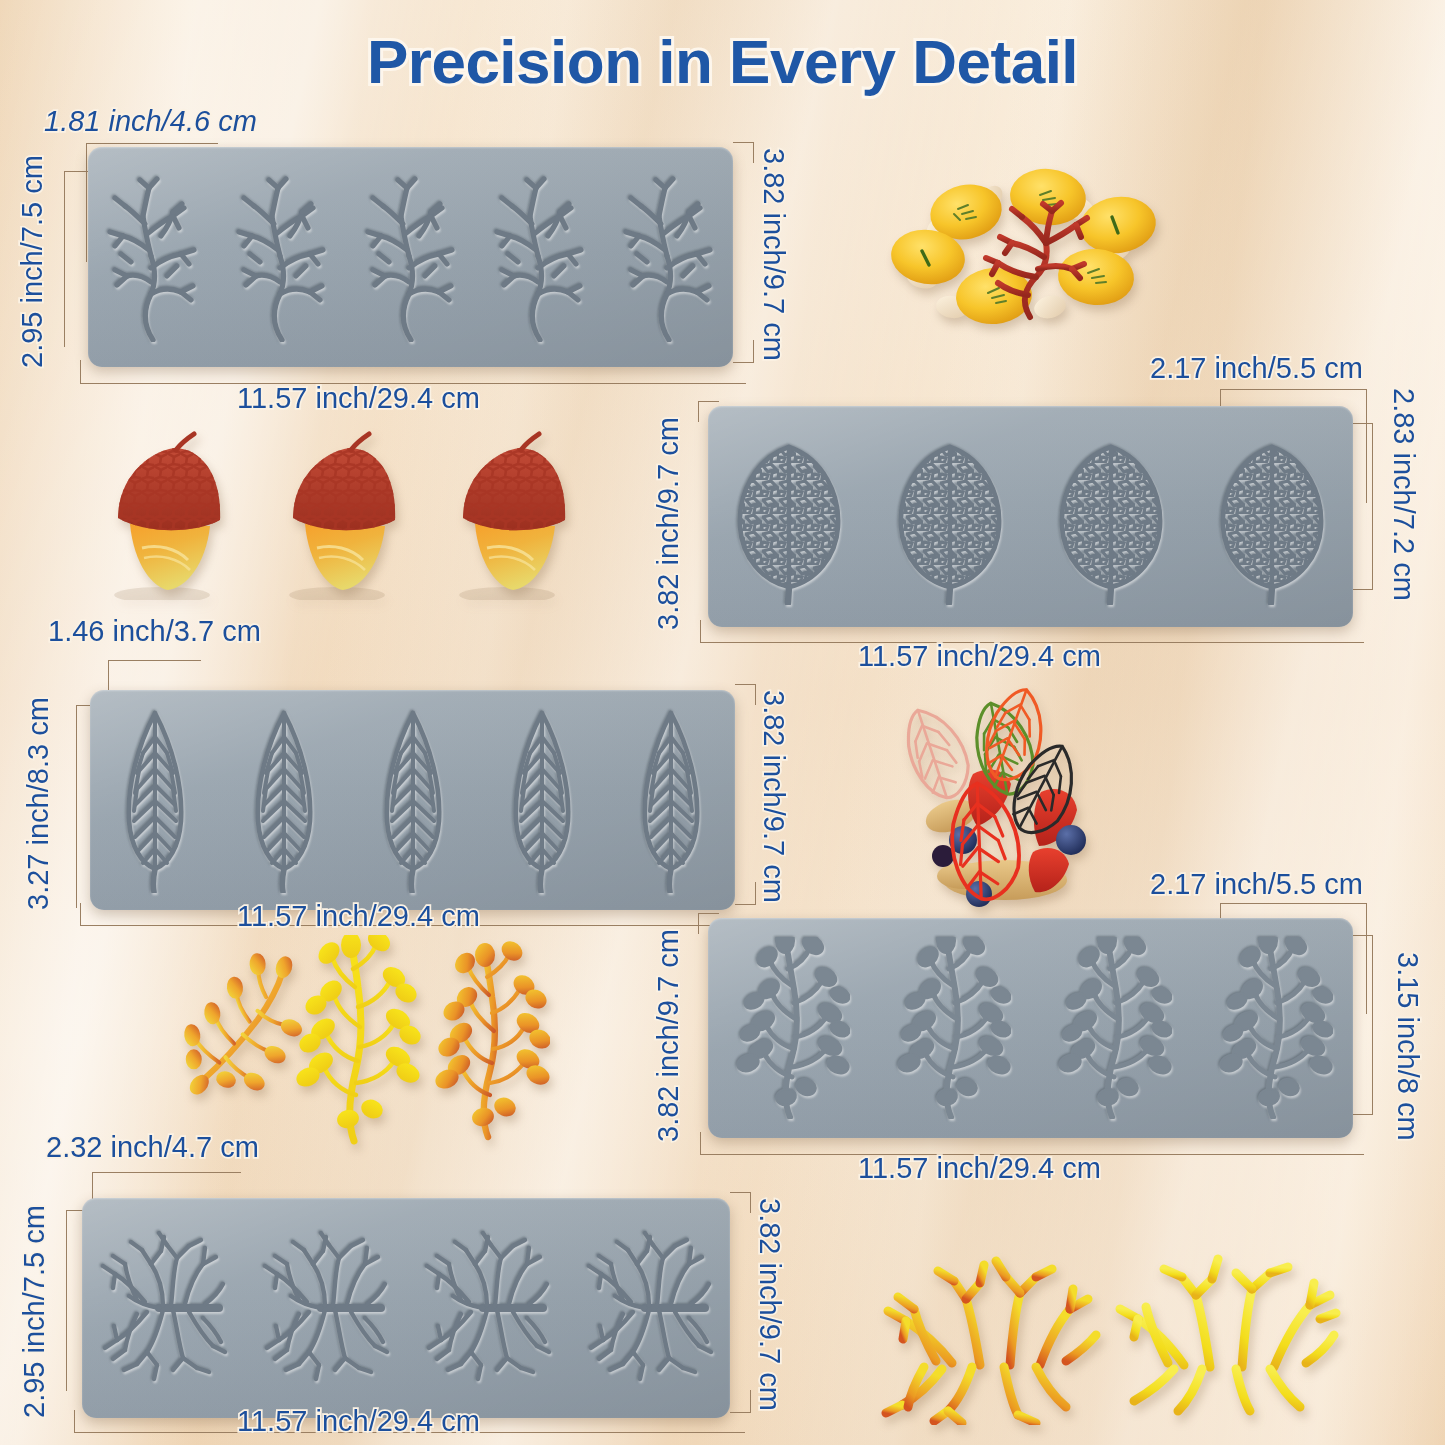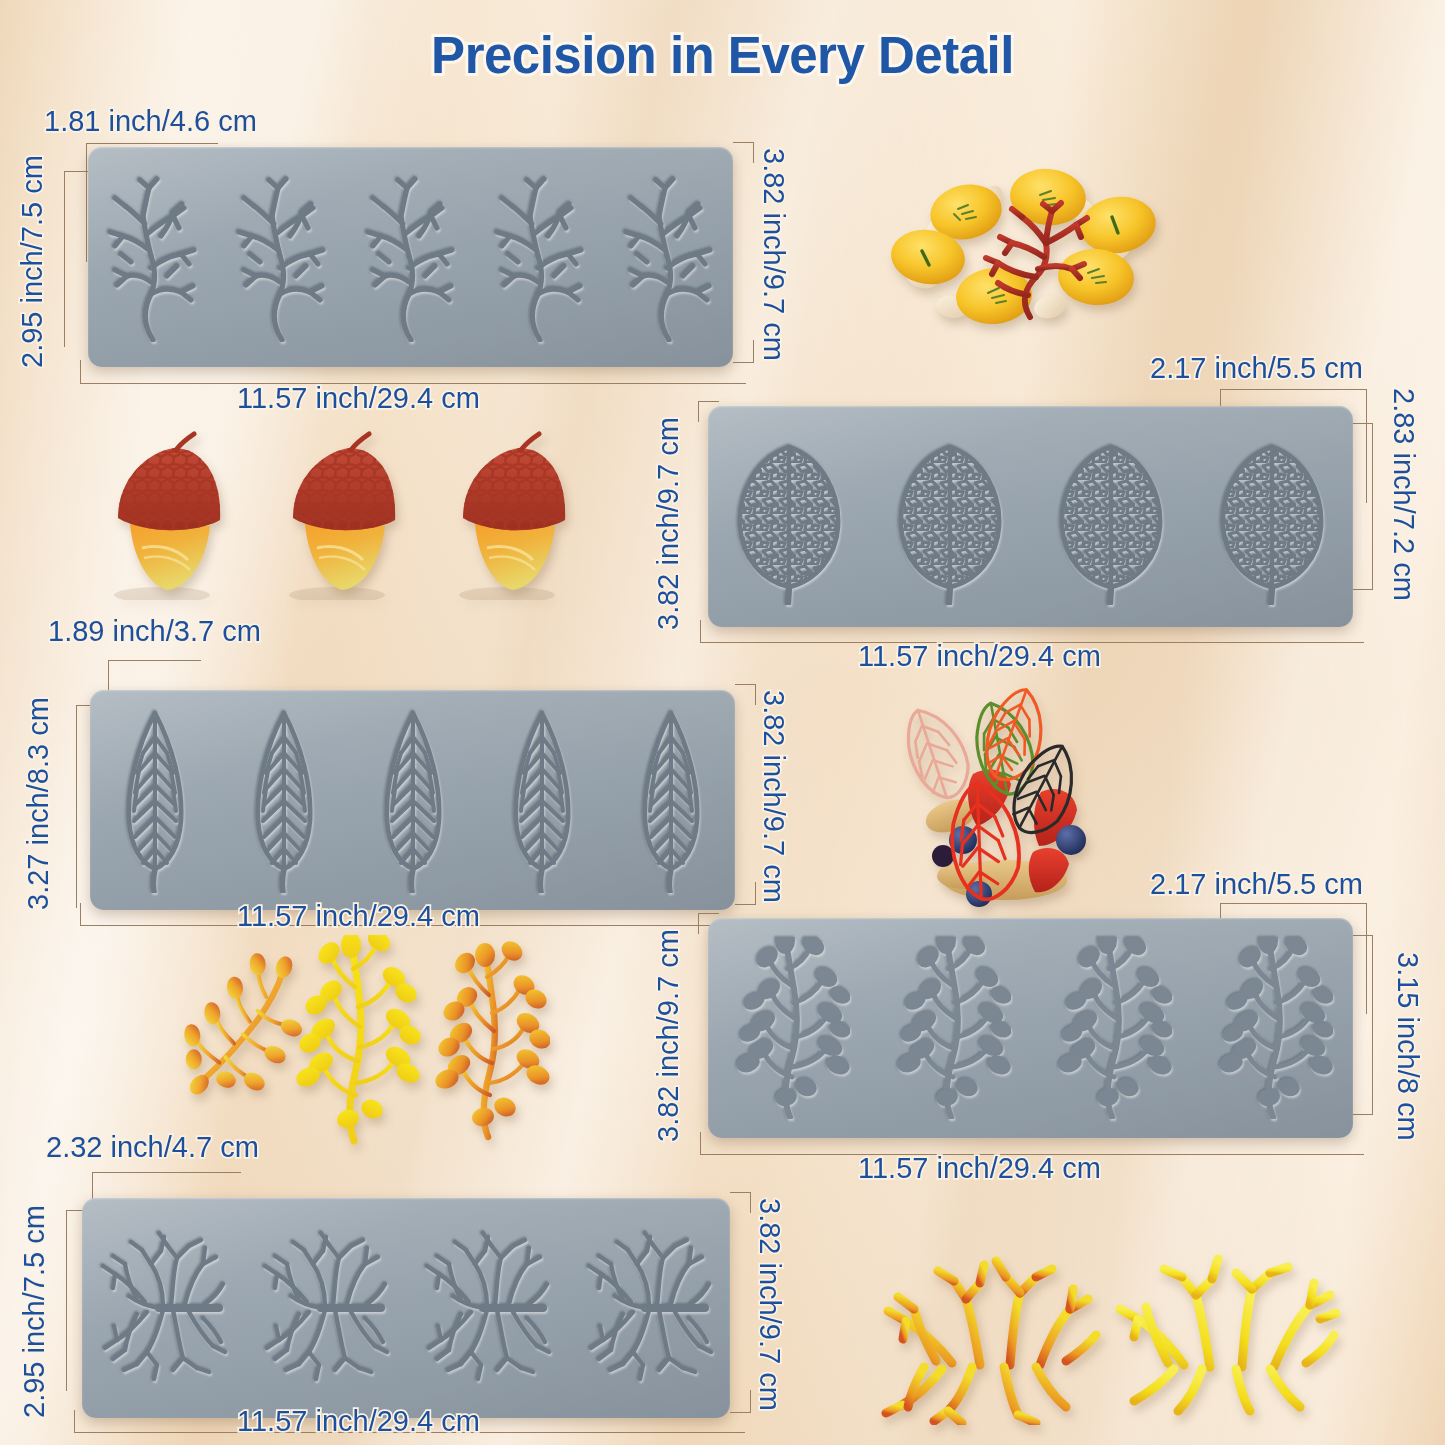--- a/index.html
+++ b/index.html
@@ -12,21 +12,21 @@
     position:relative;width:1445px;height:1445px;overflow:hidden;
     background:
       linear-gradient(103deg, rgba(255,255,255,0.00) 0%, rgba(255,255,255,0.55) 18%, rgba(255,255,255,0.05) 27%, rgba(214,176,131,0.20) 38%, rgba(255,255,255,0.45) 47%, rgba(255,255,255,0.00) 58%, rgba(222,188,146,0.25) 70%, rgba(255,255,255,0.40) 82%, rgba(255,255,255,0.00) 100%),
       linear-gradient(97deg, rgba(226,190,146,0.35) 0%, rgba(255,255,255,0.30) 12%, rgba(232,200,160,0.30) 23%, rgba(255,250,242,0.45) 35%, rgba(228,193,150,0.22) 52%, rgba(255,252,246,0.45) 66%, rgba(226,190,146,0.28) 78%, rgba(255,250,243,0.40) 92%, rgba(231,197,156,0.25) 100%),
       linear-gradient(180deg,#f7e6cf 0%,#f6e3ca 22%,#f3dcc0 48%,#f6e4cd 72%,#f2dabc 100%);
   }
 
   
   .title{
     position:absolute;left:0;top:26px;width:1445px;text-align:center;
-    font-size:51px;font-weight:bold;letter-spacing:-0.5px;
+    font-size:62px;font-weight:bold;letter-spacing:-0.5px;
     color:#1f57a6;
     -webkit-text-stroke:6px #fdf6ec;
     paint-order:stroke fill;
     white-space:nowrap;
   }
 
   
   .mold{
     position:absolute;border-radius:14px;
     background:
@@ -234,21 +234,21 @@
         </g>
       </svg>
         </div>
     </div>
   </div>
 
   <div class="bk bl" style="left:80px;top:360px;width:665px;height:23px;"></div>
   <div class="bk tr" style="left:733px;top:142px;width:20px;height:20px;"></div>
   <div class="bk br" style="left:733px;top:340px;width:20px;height:22px;"></div>
 
-  <div class="dim" style="left:44px;top:105px;">1.81 inch/4.6 cm</div>
+  <div class="dim" style="left:44px;top:105px;font-style:italic;">1.81 inch/4.6 cm</div>
   <div class="dim vert rot-ccw" style="left:16px;top:368px;">2.95 inch/7.5 cm</div>
   <div class="dim" style="left:237px;top:382px;">11.57 inch/29.4 cm</div>
   <div class="dim vert rot-cw" style="left:790px;top:148px;">3.82 inch/9.7 cm</div>
 
   <div class="photo shadowy" style="left:880px;top:165px;width:300px;height:180px;">
     <svg width="300" height="180" viewBox="0 0 300 180">
       <defs>
         <radialGradient id="ydisc" cx="40%" cy="32%" r="72%">
           <stop offset="0%" stop-color="#ffe169"></stop>
             <stop offset="55%" stop-color="#f7c52a"></stop>
@@ -616,21 +616,21 @@
         <path d="M44 162 C42 172 42 180 43 185" stroke="#6e7a86" stroke-width="5.6" fill="none" stroke-linecap="round"></path>
       </svg>
         </div>
     </div>
   </div>
 
   <div class="bk bl" style="left:80px;top:903px;width:665px;height:22px;"></div>
   <div class="bk tr" style="left:735px;top:684px;width:20px;height:20px;"></div>
   <div class="bk br" style="left:735px;top:882px;width:20px;height:22px;"></div>
 
-  <div class="dim" style="left:48px;top:615px;">1.89 inch/3.7 cm</div>
+  <div class="dim" style="left:48px;top:615px;">1.46 inch/3.7 cm</div>
   <div class="dim vert rot-ccw" style="left:22px;top:910px;">3.27 inch/8.3 cm</div>
   <div class="dim" style="left:237px;top:900px;">11.57 inch/29.4 cm</div>
   <div class="dim vert rot-cw" style="left:790px;top:690px;">3.82 inch/9.7 cm</div>
 
   <div class="photo shadowy" style="left:855px;top:680px;width:290px;height:230px;">
     <svg width="290" height="230" viewBox="0 0 290 230">
       <defs>
         <linearGradient id="straw" x1="0" y1="0" x2="0" y2="1">
           <stop offset="0%" stop-color="#e8402e"></stop>
             <stop offset="100%" stop-color="#b5221a"></stop>

